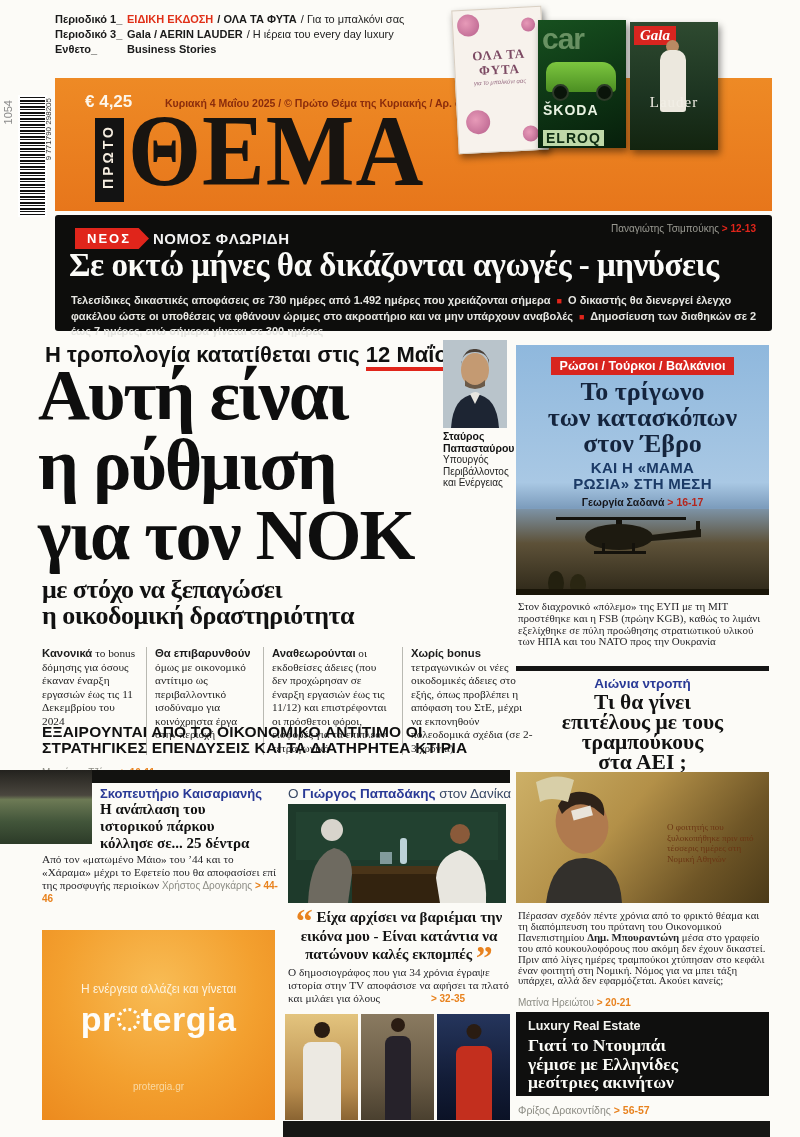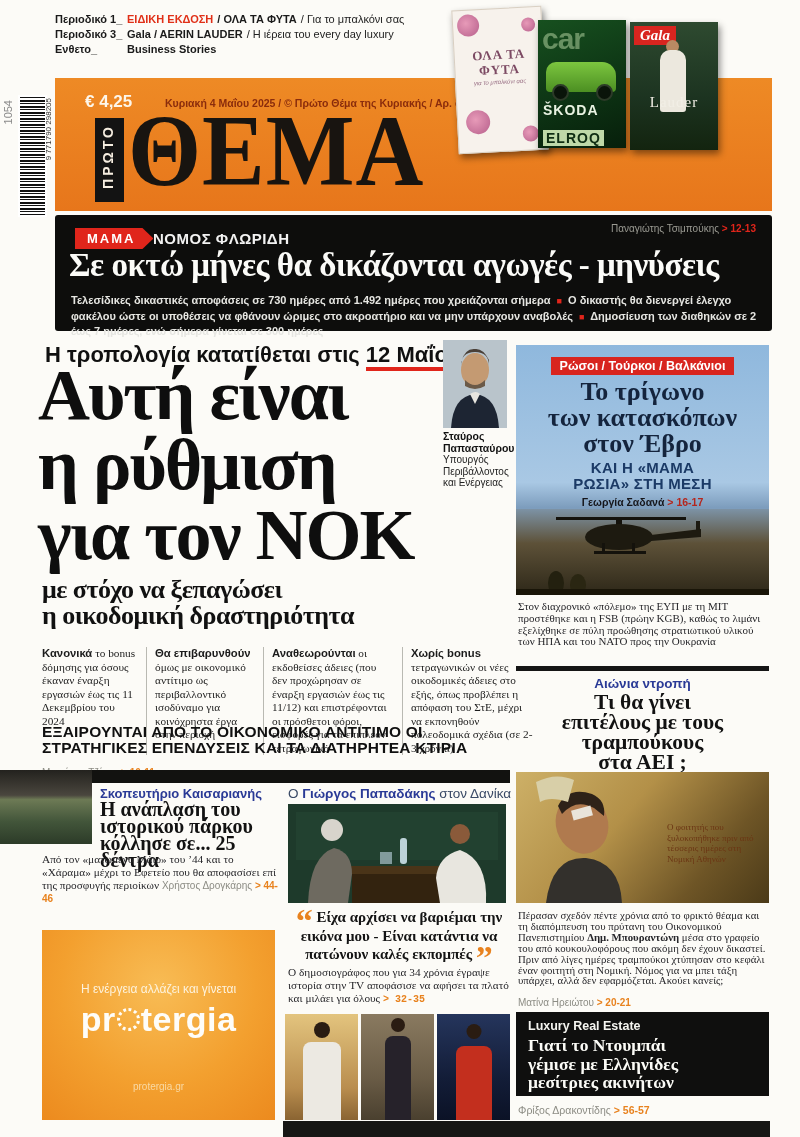--- a/index.html
+++ b/index.html
@@ -121,21 +121,21 @@
   .lux-label{position:absolute;left:12px;top:7px;font-weight:bold;font-size:12.5px;color:#f4f4ef;}
   .lux-h{position:absolute;left:12px;top:24px;width:225px;font-family:"Liberation Serif",serif;
           font-weight:bold;font-size:17.5px;line-height:18.5px;color:#fbfbf6;}
   .lux-byline{left:518px;top:1104px;font-size:10.5px;color:#8c8c84;}
 
   
   .kais-photo{left:0;top:770px;width:92px;height:74px;
           background:linear-gradient(180deg,#23221e 0%,#4a463e 34%,#6d7a55 40%,#42553a 70%,#2c3b28 100%);}
   .kais-kicker{left:100px;top:786px;color:#2a3a96;font-weight:bold;font-size:13px;}
   .kais-h{left:100px;top:801px;width:185px;font-family:"Liberation Serif",serif;font-weight:bold;
-          font-size:20px;line-height:17px;color:#121212;}
+          font-size:15px;line-height:17px;color:#121212;}
   .kais-body{left:42px;top:853px;width:238px;font-family:"Liberation Serif",serif;
           font-size:11.3px;line-height:13px;color:#26262a;}
   .kais-byline{color:#8c8c84;font-family:"Liberation Sans",sans-serif;font-size:10px;}
 
   
   .ad{left:42px;top:930px;width:233px;height:190px;text-align:center;
           background:radial-gradient(circle at 50% 30%,#f8bc55 0%,#f3a02f 55%,#ec8a1e 100%);}
   .ad-line{margin-top:52px;color:#fdf2dc;font-size:12px;}
   .ad-brand{color:#fefdf9;font-size:34px;font-weight:bold;letter-spacing:.5px;margin-top:4px;}
   .ad-dot{display:inline-block;width:17px;height:17px;border:3.5px dotted #fefdf9;border-radius:50%;
@@ -213,21 +213,21 @@
     </div>
   </div>
   <div class="abs cover cover3">
     <span class="cover3-logo">Gala</span>
     <span class="cover3-head"></span>
     <span class="cover3-figure"></span>
     <div class="cover3-name">Lauder</div>
   </div>
 
   <div class="abs law-band">
-    <span class="neos-badge">ΜΑΜΑ</span>
+    <span class="neos-badge">ΝΕΟΣ</span>
     <span class="law-kicker">ΝΟΜΟΣ ΦΛΩΡΙΔΗ</span>
     <span class="law-credit"><span>Παναγιώτης Τσιμπούκης </span><b>&gt; 12-13</b></span>
     <div class="law-headline">Σε οκτώ μήνες θα δικάζονται αγωγές - μηνύσεις</div>
     <div class="law-deck">
       <span>Τελεσίδικες δικαστικές αποφάσεις σε 730 ημέρες από 1.492 ημέρες που χρειάζονται σήμερα </span><span class="bullet">■</span><span> Ο δικαστής θα διενεργεί έλεγχο φακέλου ώστε οι υποθέσεις να φθάνουν ώριμες στο ακροατήριο και να μην υπάρχουν αναβολές </span><span class="bullet">■</span><span> Δημοσίευση των διαθηκών σε 2 έως 7 ημέρες, ενώ σήμερα γίνεται σε 300 ημέρες</span>
     </div>
   </div>
 
   <div class="abs main-kicker">
     <span>Η τροπολογία κατατίθεται στις </span><span class="date">12 Μαΐου</span>
@@ -377,21 +377,21 @@
       <rect x="112" y="34" width="7" height="26" rx="3" fill="#bcd2d8"></rect>
       <rect x="92" y="48" width="12" height="12" fill="#9ab2b8" opacity="0.8"></rect>
     </svg>
   </div>
   <div class="abs papa-quote">
     <span class="q-mark">“</span>
     <span>Είχα αρχίσει να βαριέμαι την εικόνα μου - Είναι κατάντια να πατώνουν καλές εκπομπές</span>
     <span class="q-mark">”</span>
   </div>
   <div class="abs papa-deck">
-    <span>Ο δημοσιογράφος που για 34 χρόνια έγραψε ιστορία στην TV αποφάσισε να αφήσει τα πλατό και μιλάει για όλους  </span><span class="pages-orange" style="font-family:Liberation Mono, monospace;font-size:10px;">&gt; 32-35</span>
+    <span>Ο δημοσιογράφος που για 34 χρόνια έγραψε ιστορία στην TV αποφάσισε να αφήσει τα πλατό και μιλάει για όλους  </span><span class="pages-orange" style="font-family:Liberation Sans, sans-serif;font-size:10px;margin-left:48px;">&gt; 32-35</span>
   </div>
 
   <div class="abs papa-strip">
     <div class="strip-panel sp1">
       <span class="fig-head" style="width:16px;height:16px;top:8px;"></span>
       <span class="figure" style="width:38px;height:78px;background:#ece9e2;"></span>
     </div>
     <div class="strip-panel sp2">
       <span class="fig-head" style="width:14px;height:14px;top:4px;"></span>
       <span class="figure" style="width:26px;height:84px;background:#26222a;"></span>

